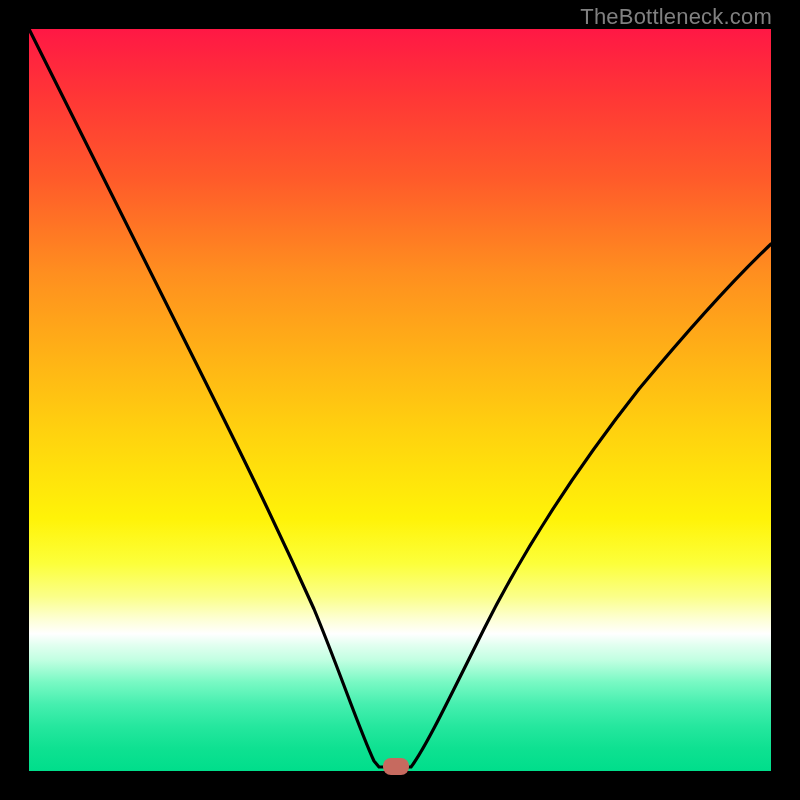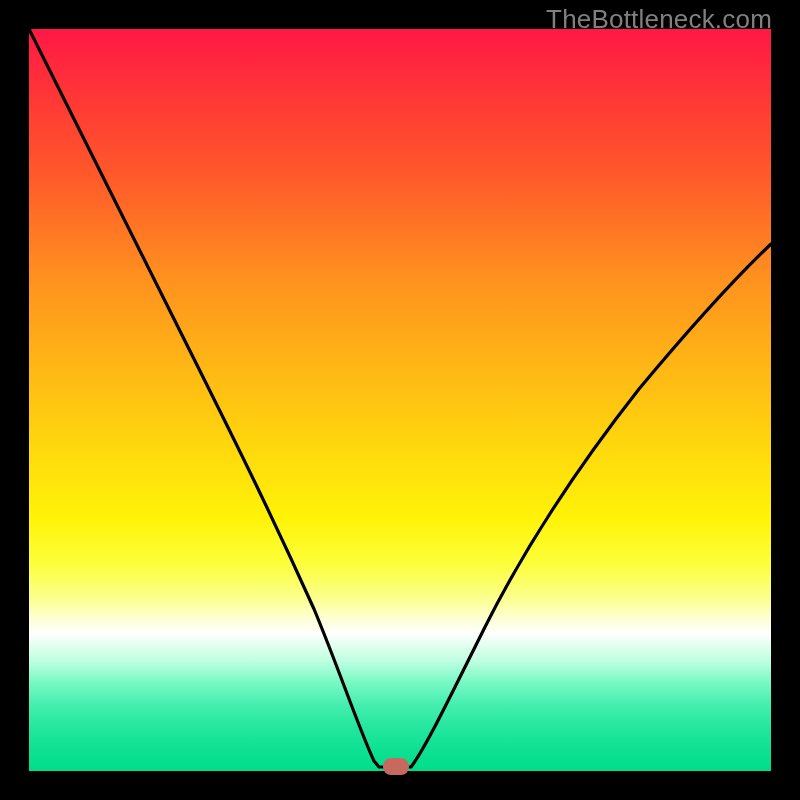--- a/index.html
+++ b/index.html
@@ -44,21 +44,21 @@
       #25e79e 94%,
       #0ee191 97%,
       #00de8b 100%
     );
   }
   .watermark {
     position: absolute;
     top: 4px;
     right: 28px;
     color: #808080;
-    font-size: 26px;
+    font-size: 22px;
     letter-spacing: 0.2px;
     font-weight: 400;
   }
   svg.overlay {
     position: absolute;
     top: 29px;
     left: 29px;
     width: 742px;
     height: 742px;
     overflow: visible;

